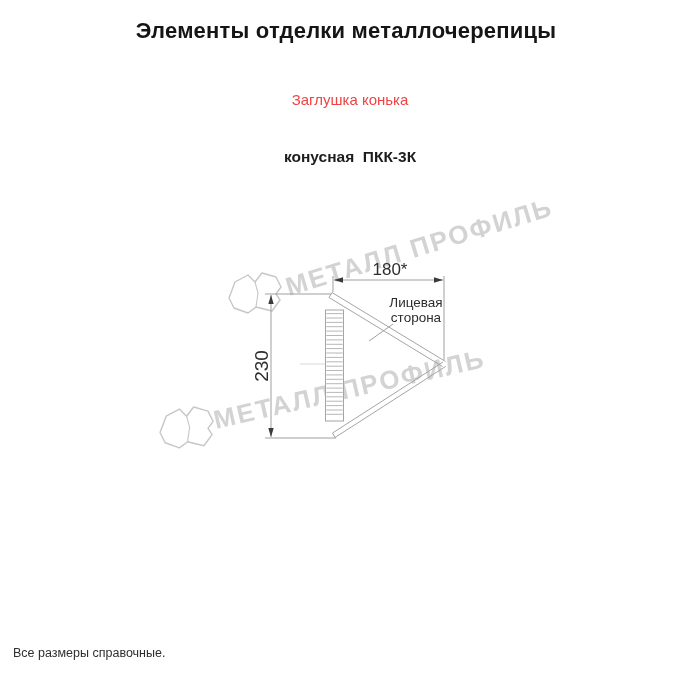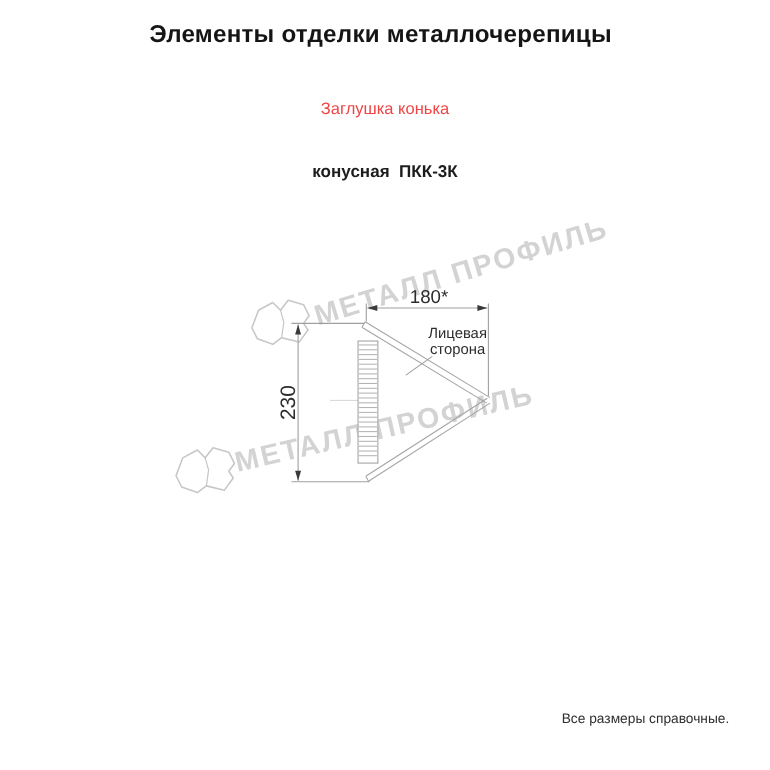--- a/index.html
+++ b/index.html
@@ -15,21 +15,21 @@
   .product-name{
     position:absolute;top:90px;left:0;width:700px;
     text-align:center;font-size:15px;line-height:19px;color:#ef4444;
   }
   .product-code{
     position:absolute;top:137px;left:0;width:700px;
     text-align:center;font-size:15.5px;font-weight:bold;color:#1d1d1d;white-space:pre;margin-top:11px;
   }
   .footnotes{
     position:absolute;left:13px;top:644px;width:650px;
-    font-size:12.5px;line-height:18px;color:#2f2f2f;text-align:right;
+    font-size:12.5px;line-height:18px;color:#2f2f2f;
   }
   svg.drawing{position:absolute;left:0;top:0;}
   
   .wm{font-family:"Liberation Sans",sans-serif;font-weight:bold;font-size:26px;fill:#d3d3d3;letter-spacing:2px;}
   .logo{stroke:#c7c7c7;stroke-width:1.4;fill:#ffffff;stroke-linejoin:round;}
   .logo-inner{stroke:#c7c7c7;stroke-width:1.1;fill:none;}
   .ln{stroke:#a5a5a5;stroke-width:1;fill:none;}
   .band{stroke:#a5a5a5;stroke-width:1;fill:#ffffff;}
   .rib{stroke:#a5a5a5;stroke-width:0.8;}
   .center{stroke:#d9d9d9;stroke-width:1;}

